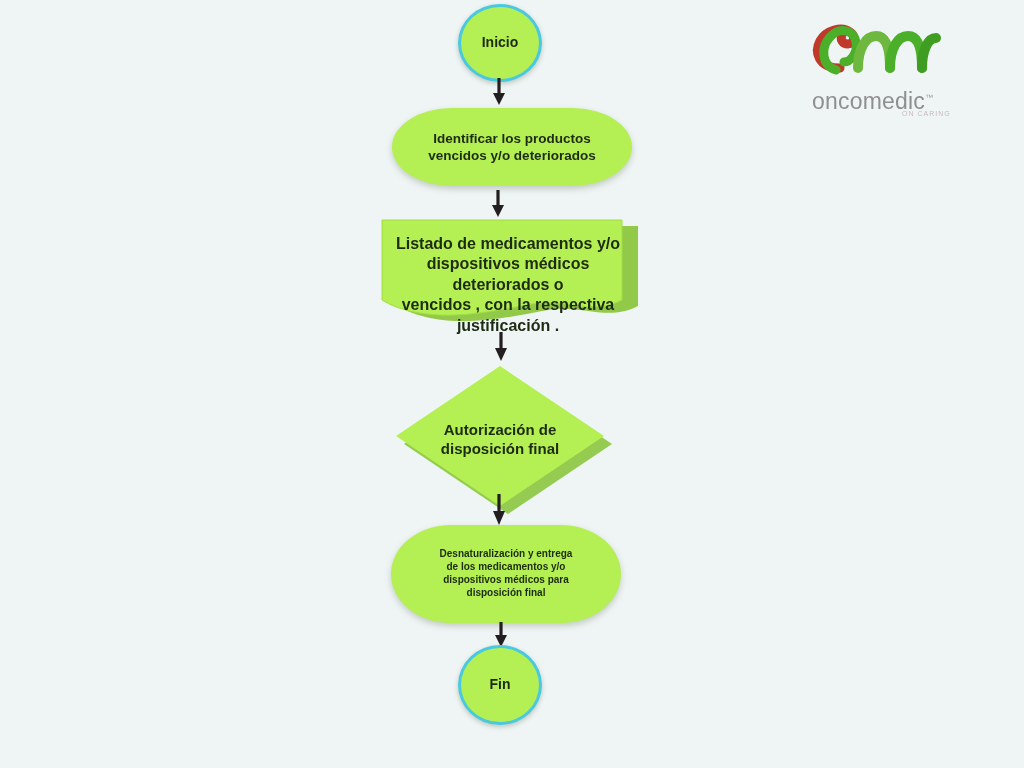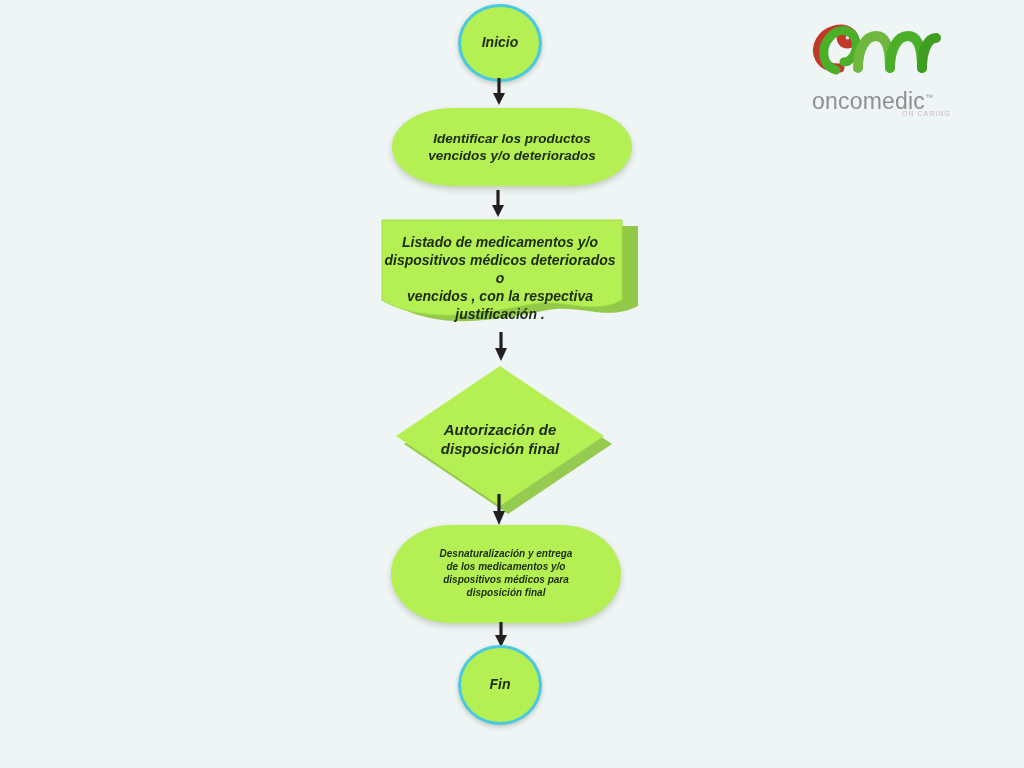--- a/index.html
+++ b/index.html
@@ -59,21 +59,20 @@
 
   
   .node-label {
     position: relative;
     z-index: 3;
     color: #1d2b12;
     font-weight: bold;
     text-align: center;
     line-height: 1.28;
     white-space: pre-line;
-    font-style: italic;
   }
 
   
   .terminator {
     position: absolute;
     border-radius: 50%;
     background: #b4ef53;
     border: 3px solid #49c9e0;
     box-shadow: 0 2px 5px rgba(60,80,40,0.28);
     display: flex;
@@ -130,24 +129,24 @@
     width: 260px;
     height: 108px;
   }
   #node-listado svg {
     position: absolute;
     left: 0;
     top: 0;
   }
   #node-listado .node-label {
     position: absolute;
-    left: 0;
+    left: 8px;
     top: 16px;
     width: 240px;
-    font-size: 14px;
+    font-size: 16px;
   }
 
   
   #node-autorizacion {
     position: absolute;
     left: 396px;
     top: 364px;
     width: 216px;
     height: 150px;
   }

